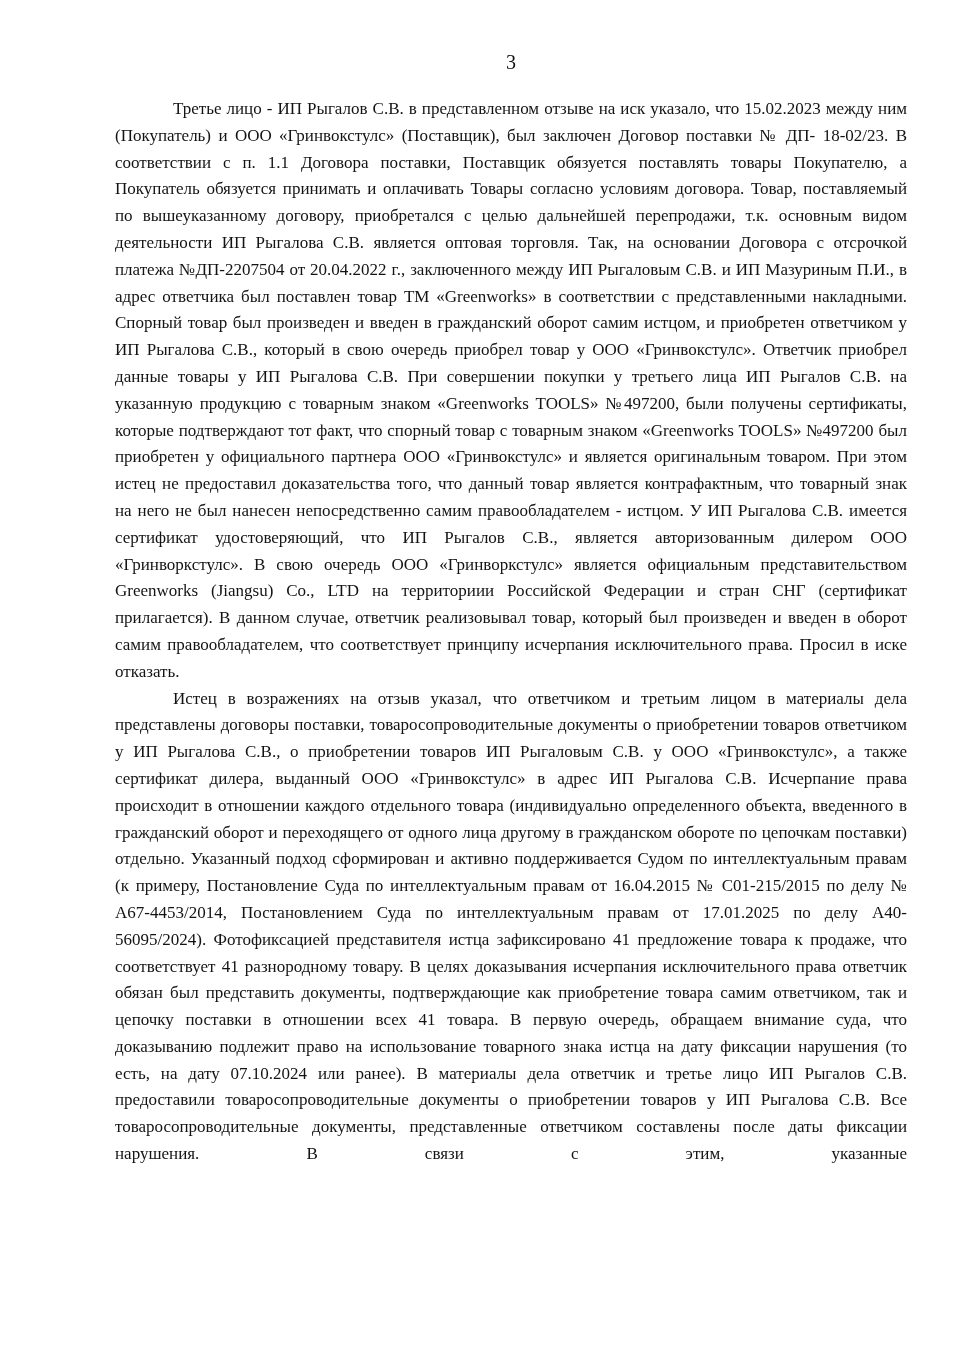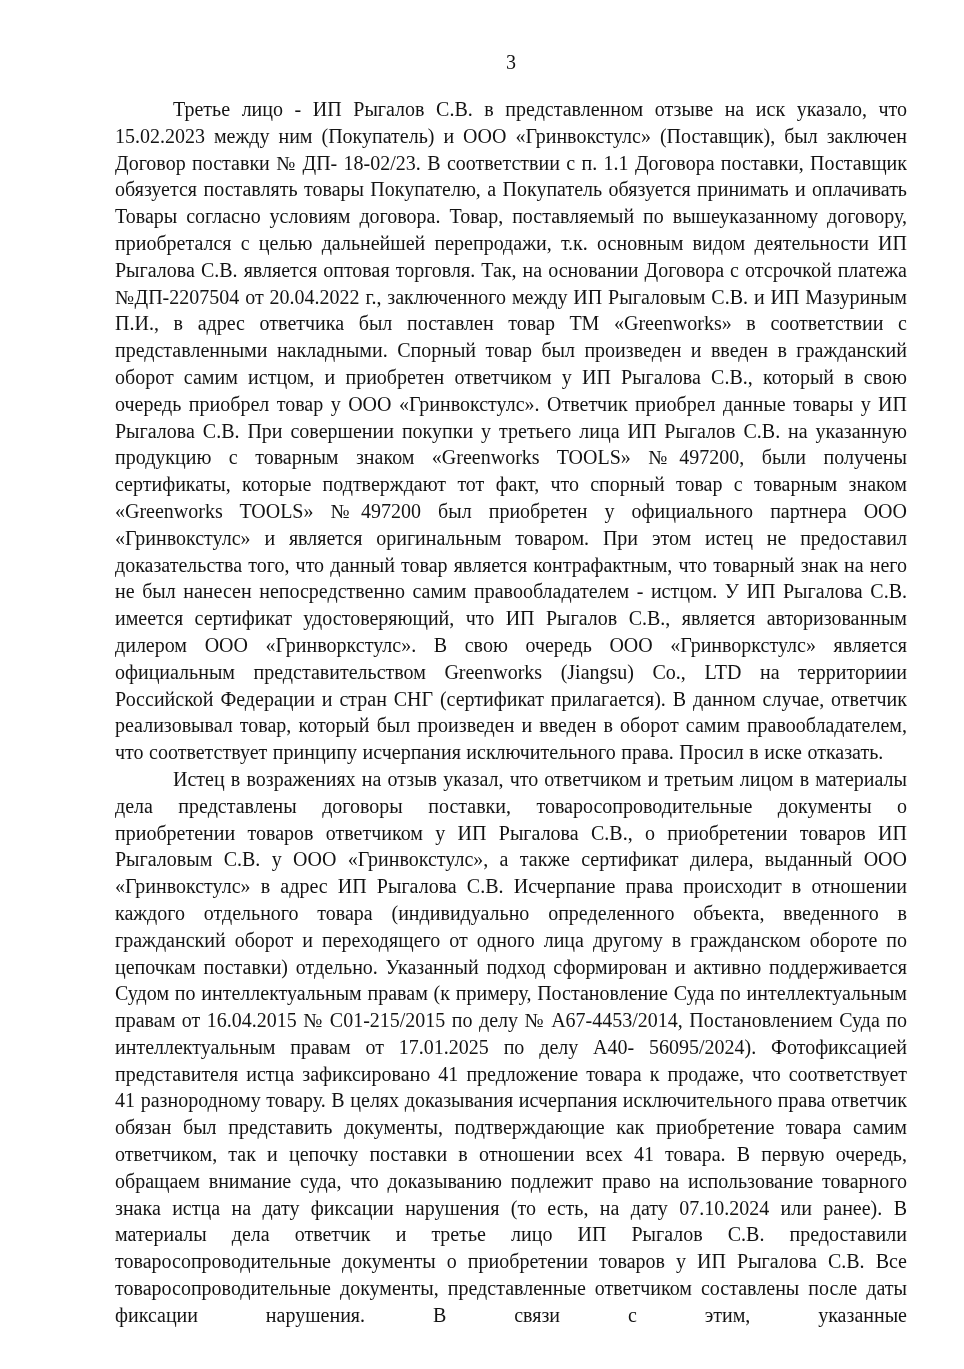--- a/index.html
+++ b/index.html
@@ -26,21 +26,21 @@
     line-height: 24px;
   }
   .body-text {
     position: absolute;
     top: 96px;
     left: 115px;
     width: 792px;
   }
   .body-para {
     margin: 0;
-    font-size: 20px;
+    font-size: 17px;
     line-height: 26.8px;
     text-align: justify;
     text-indent: 58px;
     word-spacing: 0.5px;
     hyphens: none;
   }
   .body-para.last-line-justified {
     text-align-last: justify;
   }
 </style>

